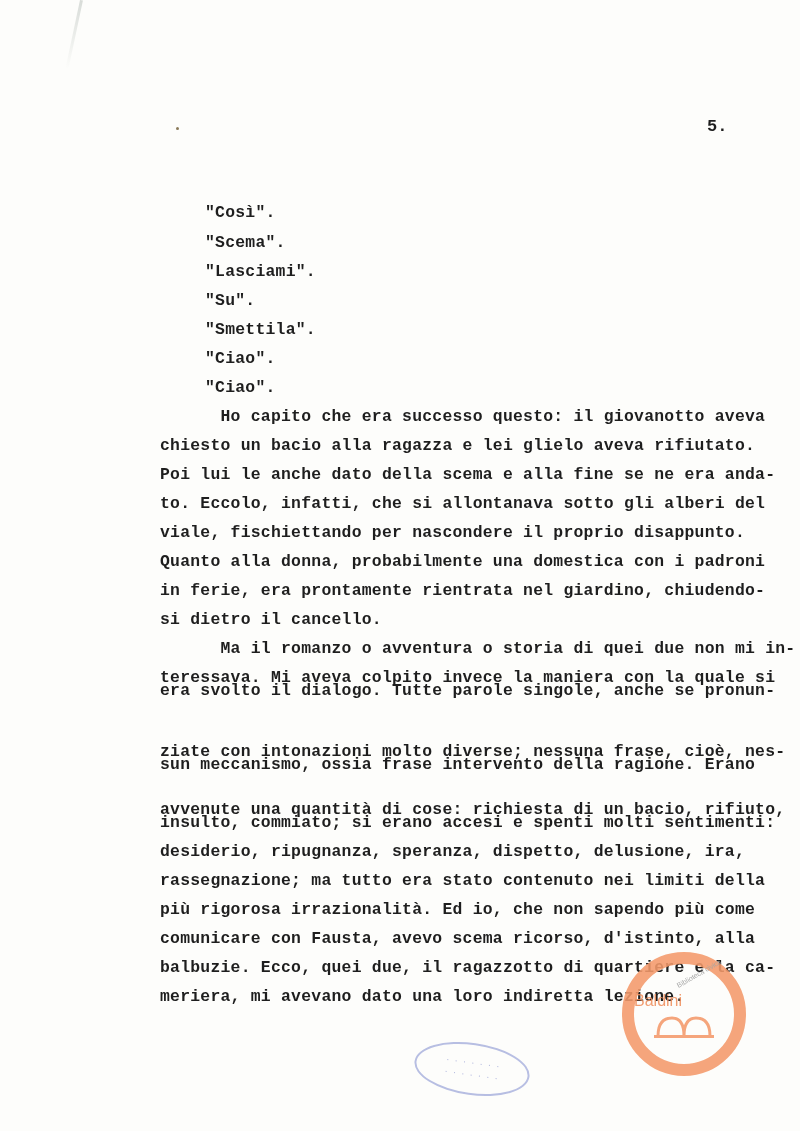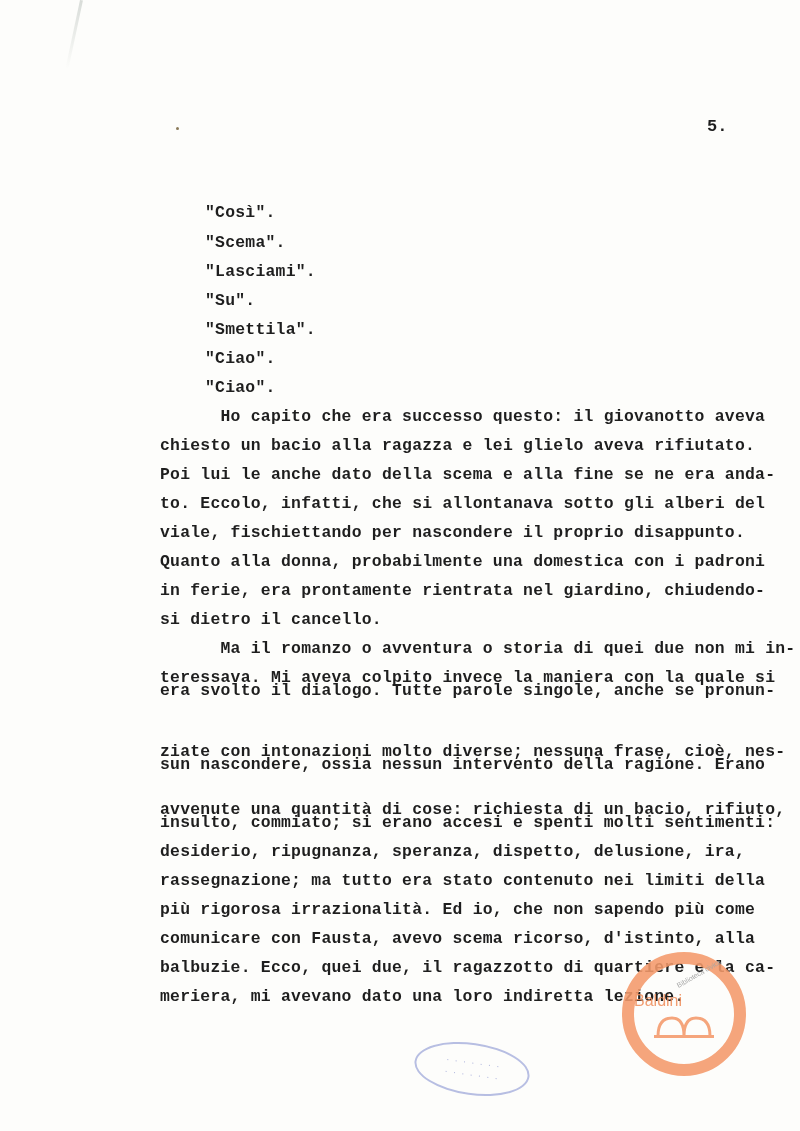--- a/index.html
+++ b/index.html
@@ -82,21 +82,21 @@
     <div class="line" style="top:552px">Quanto alla donna, probabilmente una domestica con i padroni</div>
     <div class="line" style="top:581px">in ferie, era prontamente rientrata nel giardino, chiudendo-</div>
     <div class="line" style="top:610px">si dietro il cancello.</div>
   </div>
 
   <div>
     <div class="line" style="top:639px">      Ma il romanzo o avventura o storia di quei due non mi in-</div>
     <div class="line" style="top:668px">teressava. Mi aveva colpito invece la maniera con la quale si</div>
     <div class="line" style="top:681px">era svolto il dialogo. Tutte parole singole, anche se pronun-</div>
     <div class="line" style="top:742px">ziate con intonazioni molto diverse; nessuna frase, cioè, nes-</div>
-    <div class="line" style="top:755px">sun nascondere, ossia nessun intervento della ragione. Erano</div>
+    <div class="line" style="top:755px">sun meccanismo, ossia frase intervento della ragione. Erano</div>
     <div class="line" style="top:800px">avvenute una quantità di cose: richiesta di un bacio, rifiuto,</div>
     <div class="line" style="top:813px">insulto, commiato; si erano accesi e spenti molti sentimenti:</div>
     <div class="line" style="top:842px">desiderio, ripugnanza, speranza, dispetto, delusione, ira,</div>
     <div class="line" style="top:871px">rassegnazione; ma tutto era stato contenuto nei limiti della</div>
     <div class="line" style="top:900px">più rigorosa irrazionalità. Ed io, che non sapendo più come</div>
     <div class="line" style="top:929px">comunicare con Fausta, avevo scema ricorso, d'istinto, alla</div>
     <div class="line" style="top:958px">balbuzie. Ecco, quei due, il ragazzotto di quartiere e la ca-</div>
     <div class="line" style="top:987px">meriera, mi avevano dato una loro indiretta lezione.</div>
   </div>
 

